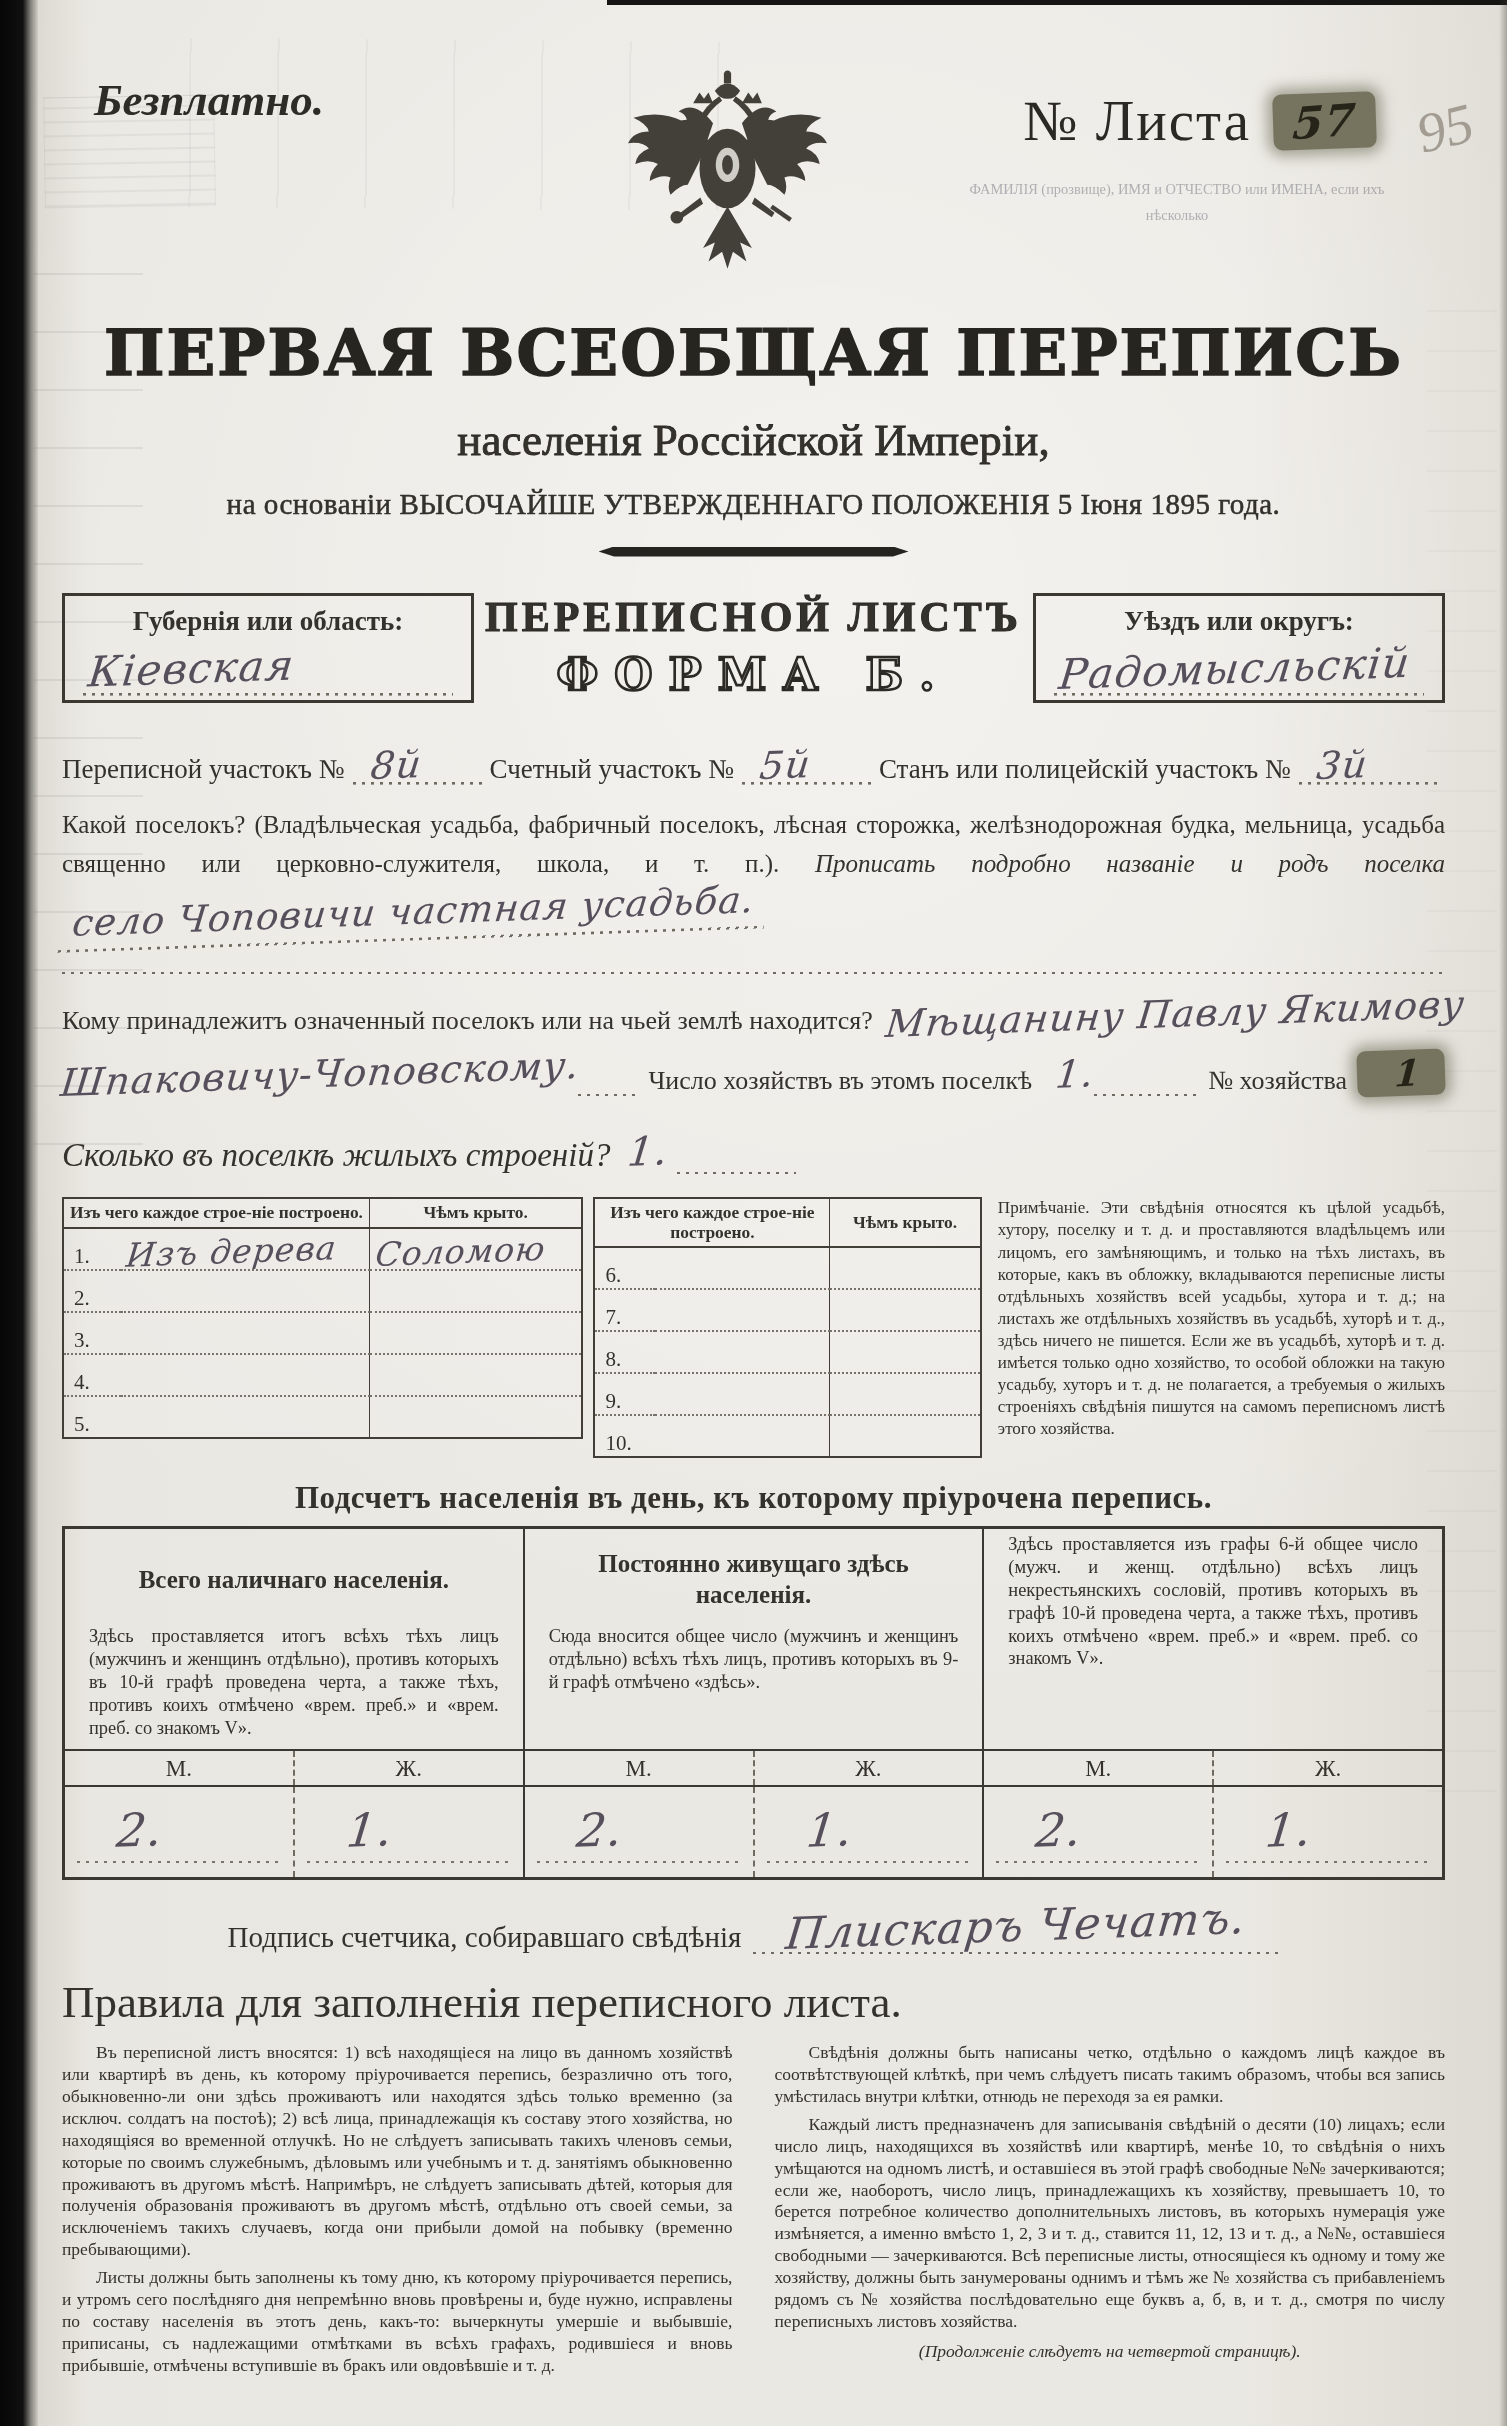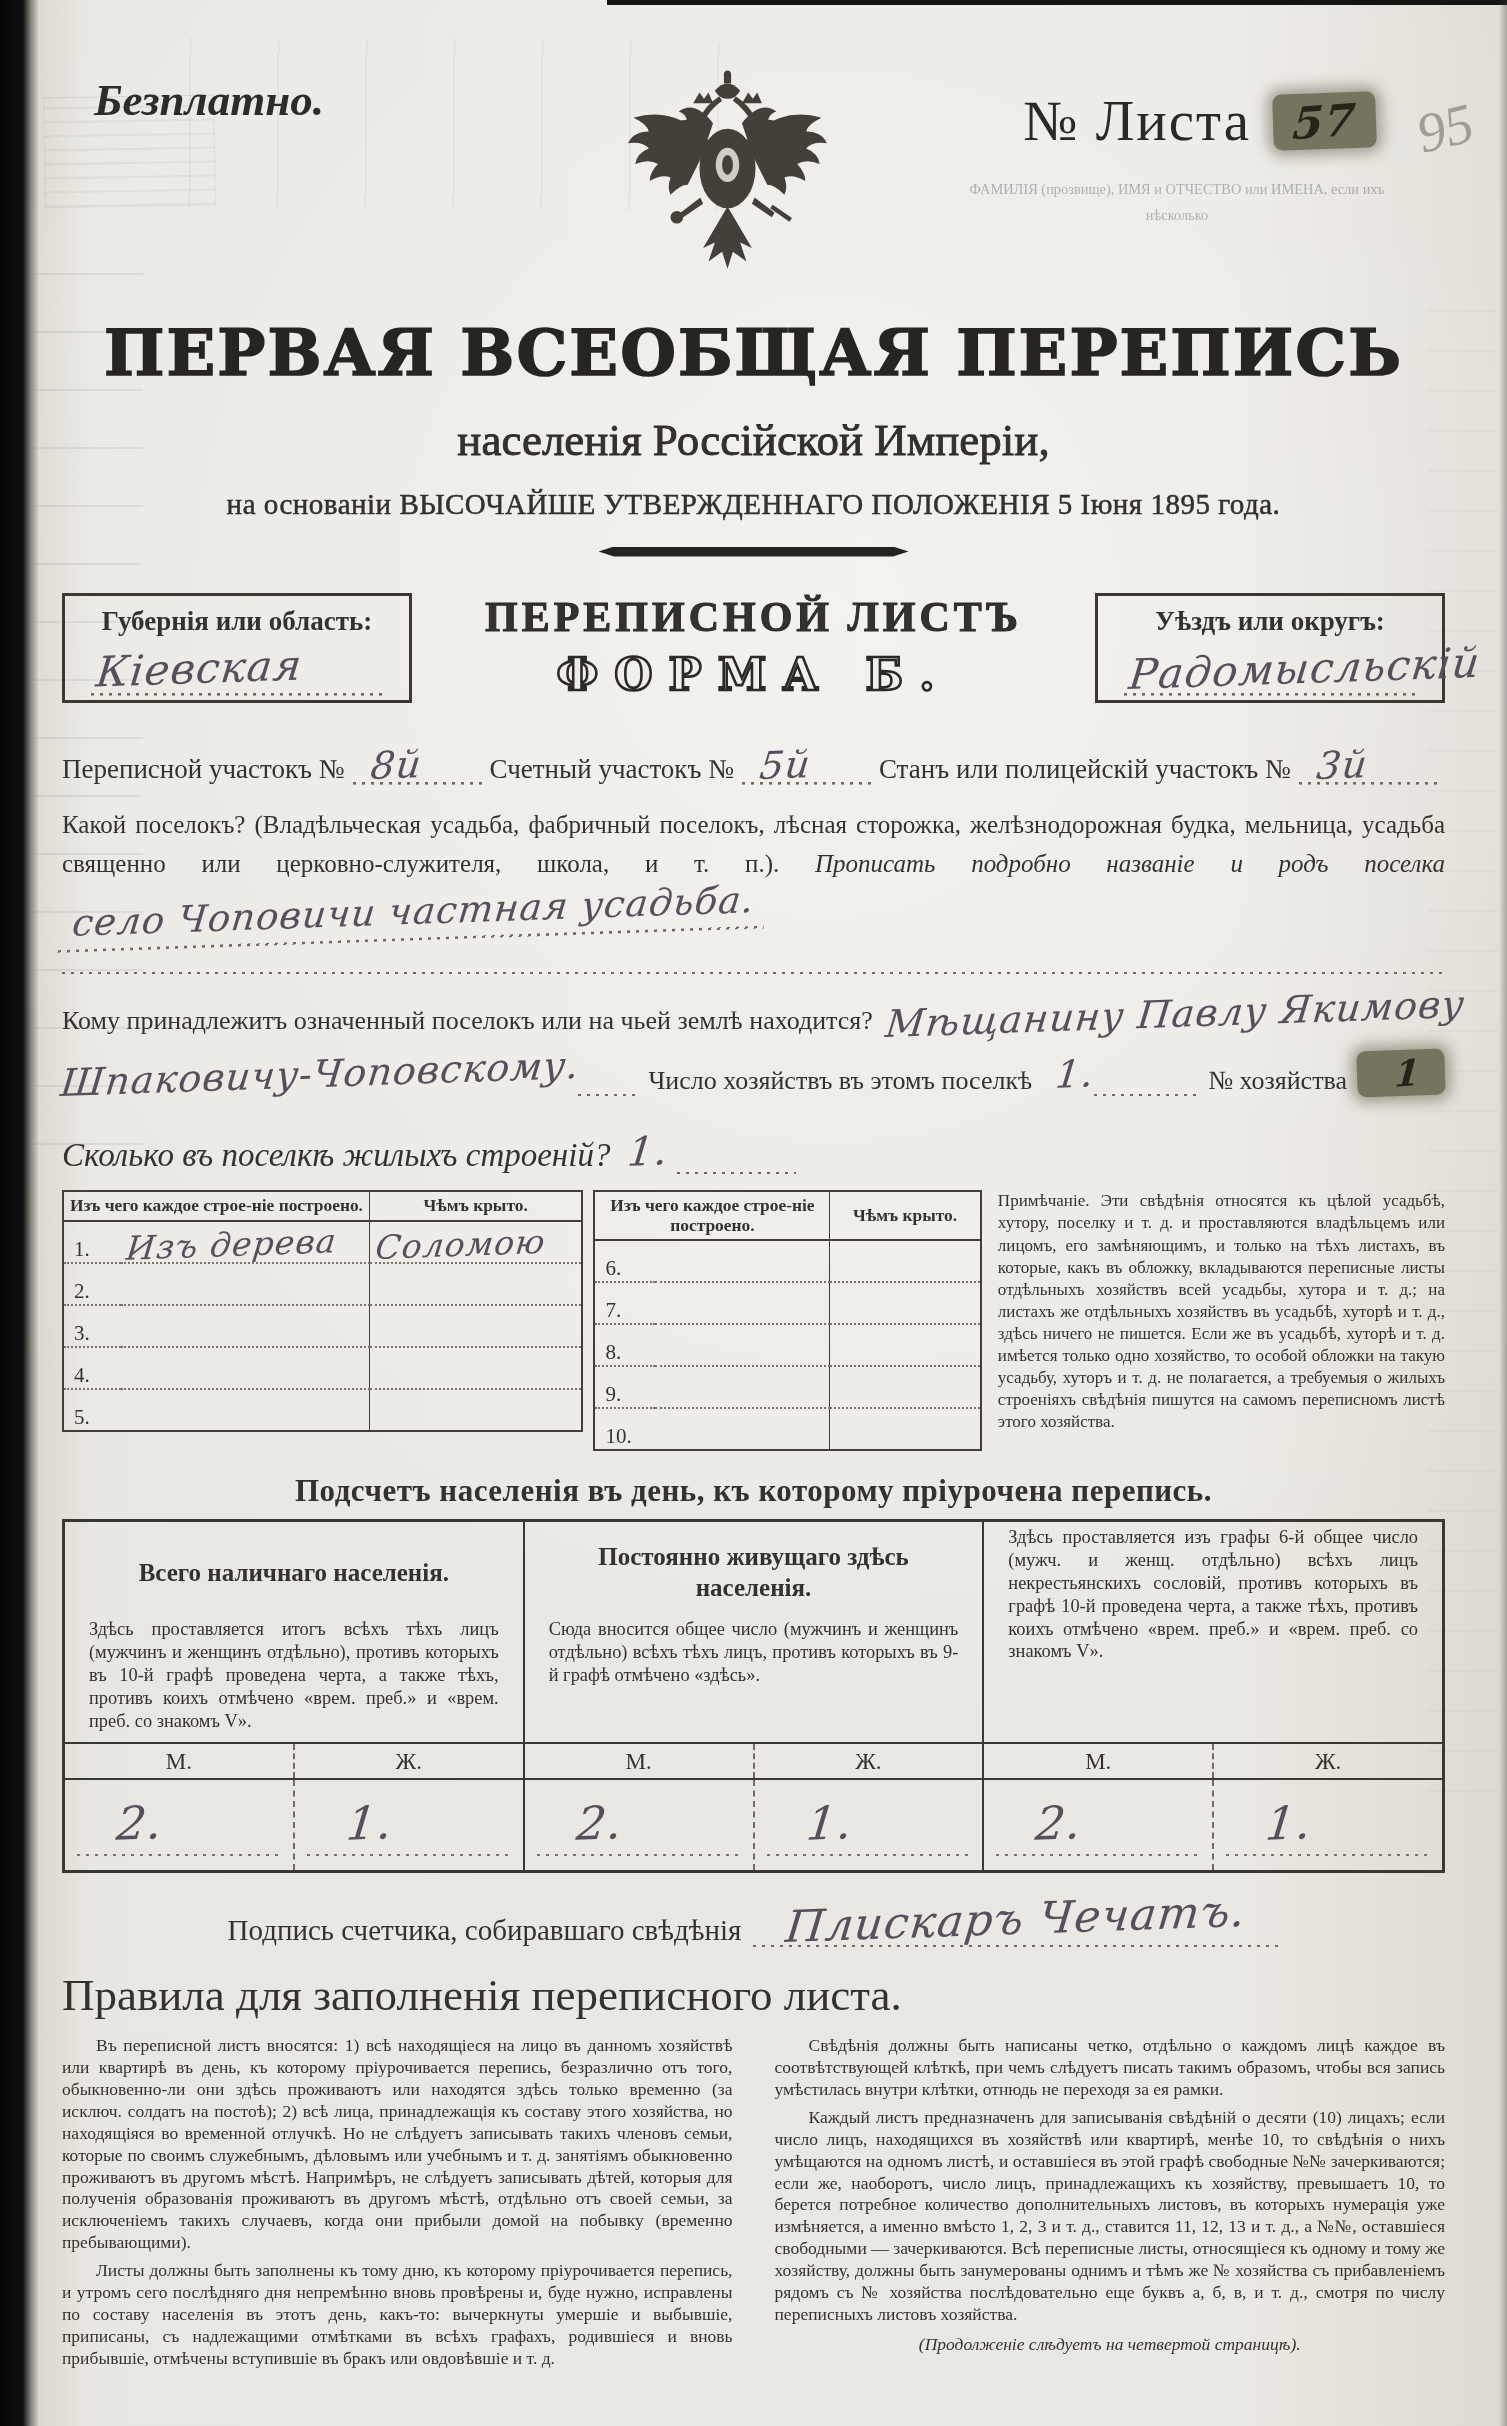--- a/index.html
+++ b/index.html
@@ -46,21 +46,21 @@
     background-size:100% 2.6px;background-position:left bottom;background-repeat:no-repeat;}
 
   .title{font-size:64px;text-align:center;font-weight:bold;font-family:"DejaVu Serif",serif;
     letter-spacing:2px;color:#272520;-webkit-text-stroke:1.6px #272520;line-height:1.15;margin:0;}
   .sub{font-size:45px;text-align:center;font-weight:normal;-webkit-text-stroke:0.8px #2c2a24;margin:24px 0 0;}
   .line3{font-size:29px;text-align:center;margin-top:22px;-webkit-text-stroke:0.5px #2e2c26;letter-spacing:0.5px;}
   .divider{width:310px;height:10px;background:#26241f;margin:26px auto 0;
     clip-path:polygon(0 50%,5% 0,95% 0,100% 50%,95% 100%,5% 100%);}
 
   .formhead{display:flex;margin-top:36px;align-items:stretch;}
-  .fbox{width:350px;border:3px solid #3a3831;padding:10px 26px 4px;box-sizing:border-box;}
+  .fbox{width:412px;border:3px solid #3a3831;padding:10px 18px 4px;box-sizing:border-box;}
   .fbox .lbl{font-weight:bold;font-size:27px;text-align:center;}
   .fbox .hwline{margin-top:2px;padding:0 6px 3px;min-height:54px;display:flex;align-items:flex-end;}
   .fbox .hw{font-size:42px;}
   .fcenter{flex:1;text-align:center;padding-top:0;}
   .fc1{font-size:42px;font-weight:bold;letter-spacing:4px;-webkit-text-stroke:1px #2c2a24;}
   .fc2{font-family:"DejaVu Serif",serif;font-size:44px;font-weight:bold;letter-spacing:16px;margin-top:8px;
     color:rgba(232,230,224,.15);-webkit-text-stroke:2.6px #2c2a24;}
 
   .precincts{display:flex;margin-top:42px;font-size:27px;align-items:flex-end;white-space:nowrap;}
   .pseg{position:relative;flex:0 0 129px;margin:0 8px;height:40px;}
@@ -76,21 +76,21 @@
   .ownerline .hw,.row2 .hw{font-size:38px;margin-left:14px;}
   .grow{flex:1;}
   .row2{display:flex;align-items:flex-end;margin-top:2px;font-size:26px;white-space:nowrap;height:58px;}
   .row2 .lbl{margin:0 10px;}
   .seg60{width:60px;height:38px;}
   .seg120{width:119px;height:38px;margin-left:8px;}
 
   .buildq{margin-top:32px;font-size:33px;font-weight:normal;font-style:italic;display:flex;align-items:flex-end;}
   .buildq .hw{font-size:40px;margin-left:18px;}
 
-  .bsection{display:flex;margin-top:16px;align-items:flex-start;}
+  .bsection{display:flex;margin-top:23px;align-items:flex-start;}
   table.btable{border-collapse:collapse;border:2.6px solid #403e37;background:rgba(255,255,255,.12);}
   .btable th{font-size:17.4px;line-height:1.12;font-weight:bold;padding:4px 6px;vertical-align:middle;
     border-bottom:2px solid #403e37;text-align:center;}
   .btable th.mat{border-left:none;}
   .btable th.roof{border-left:1.8px solid #403e37;}
   .btable td{height:40px;border-bottom:2px dotted #77736a;font-size:21px;vertical-align:bottom;padding:0 6px;}
   .btable tr:last-child td{border-bottom:none;}
   .btable td.num{width:44px;text-align:left;padding-left:10px;font-size:21px;}
   .btable td.c2{border-left:1.8px solid #403e37;}
   .btable .bt-hw{font-size:33px;margin-bottom:-2px;}

